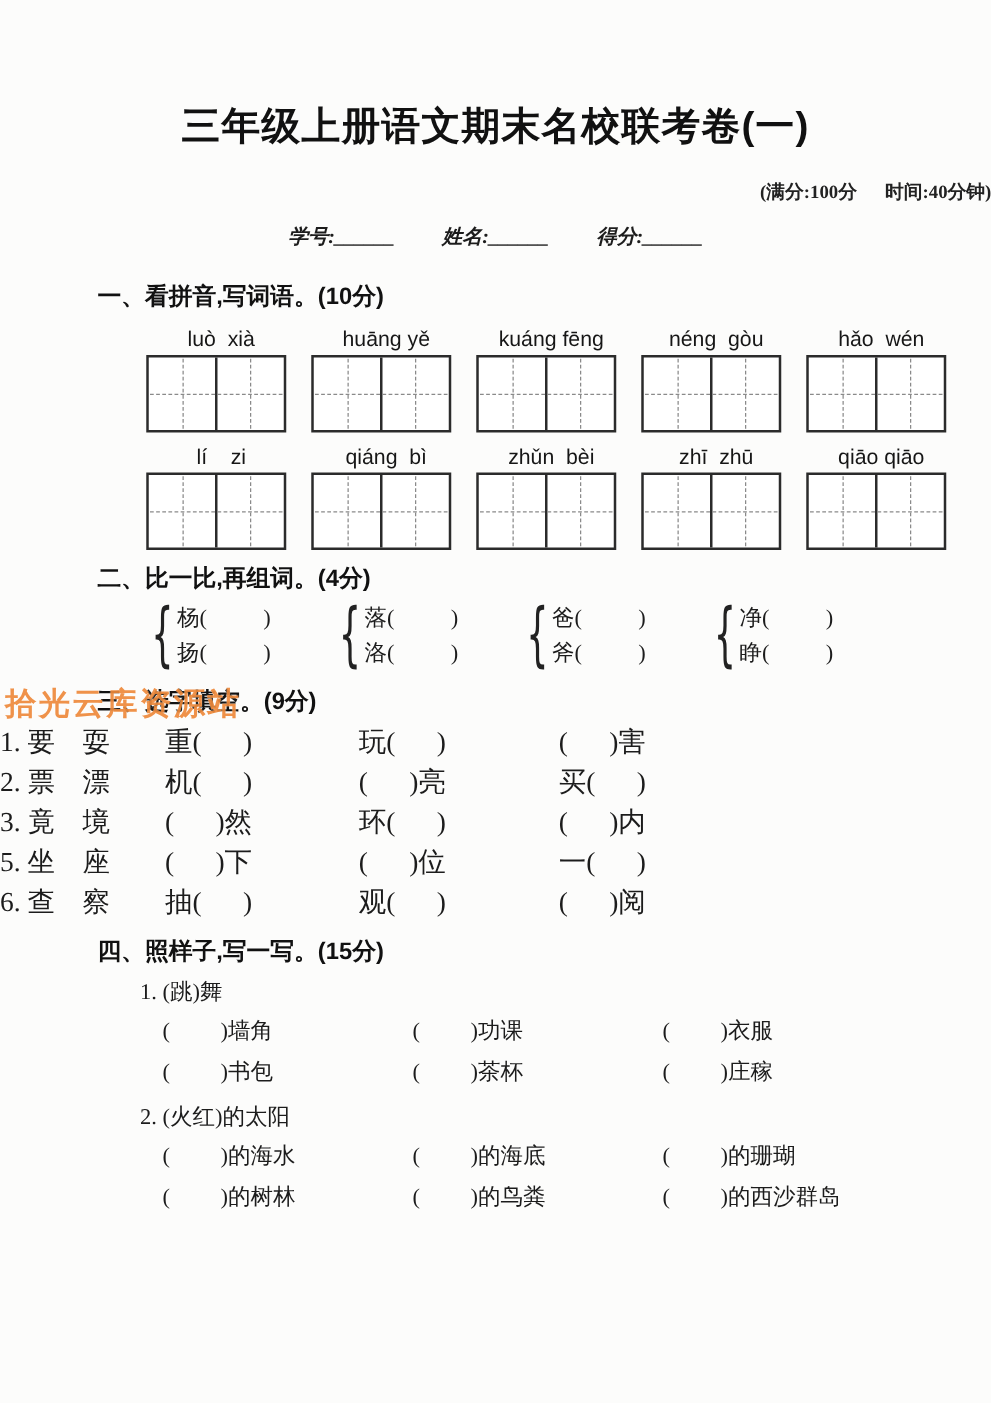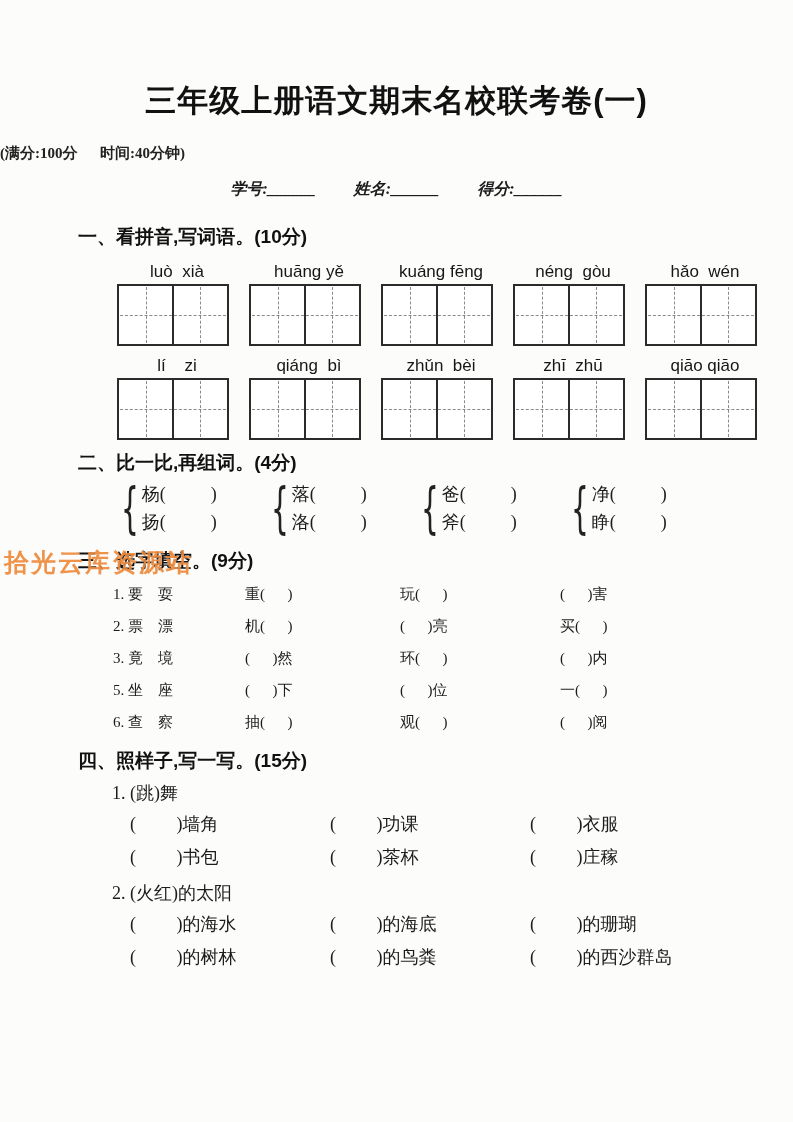--- a/index.html
+++ b/index.html
@@ -8,21 +8,21 @@
     position:relative; width:793px; height:1122px; margin:0 auto;
     background:#fcfcfb; color:#1c1c1c; overflow:hidden;
     font-family:"Liberation Serif", serif;
   }
   .title {
     margin:80px 11px 0; text-align:center;
     font-family:"Liberation Sans", sans-serif; font-weight:900;
     font-size:31px; letter-spacing:1px; color:#111;
   }
   .subtitle {
-    margin-top:22px; text-align:left; font-weight:bold;
+    margin-top:22px; text-align:right; font-weight:bold;
     font-size:15px; white-space:pre; color:#222;
   }
   .student-line { margin-top:16px; text-align:center; font-weight:bold; font-size:16px;font-style:italic; }
   .student-line span { margin:0 17px; white-space:pre; }
   .section-heading {
     margin:24px 0 0 78px; font-family:"Liberation Sans", sans-serif;
     font-weight:bold; font-size:19px; color:#111;
   }
   .section-heading.h2 { margin-top:10px; }
   .section-heading.h3 { margin-top:12px; }
@@ -50,21 +50,21 @@
   .pairs { display:flex; padding-left:112px; margin-top:4px; }
   .pair { display:flex; align-items:center; width:150px; flex:0 0 auto; }
   .brace {
     font-family:"DejaVu Sans", sans-serif; font-weight:400; font-size:56px;
     line-height:56px; transform:scaleX(0.5); transform-origin:center; margin-right:-6px; color:#222;
   }
   .pair-line { font-size:18px; line-height:28px; white-space:pre; }
 
   
   .s3-rows { margin-top:4px; }
-  .s3-row { display:flex; padding-left:113px; font-size:15px; line-height:32px; }
+  .s3-row { display:flex; font-size:22px; line-height:32px; }
   .s3-label { width:132px; white-space:pre; flex:0 0 auto; }
   .s3-cell { white-space:pre; flex:0 0 auto; }
   .s3-cell.c1 { width:155px; } .s3-cell.c2 { width:160px; }
 
   
   .s4-example { padding-left:112px; margin-top:4px; font-size:18px; line-height:30px; white-space:pre; }
   .s4-row { display:flex; padding-left:130px; font-size:18px; line-height:33px; }
   .s4-cell { white-space:pre; flex:0 0 auto; }
   .s4-cell.c1, .s4-cell.c2 { width:200px; }
 

